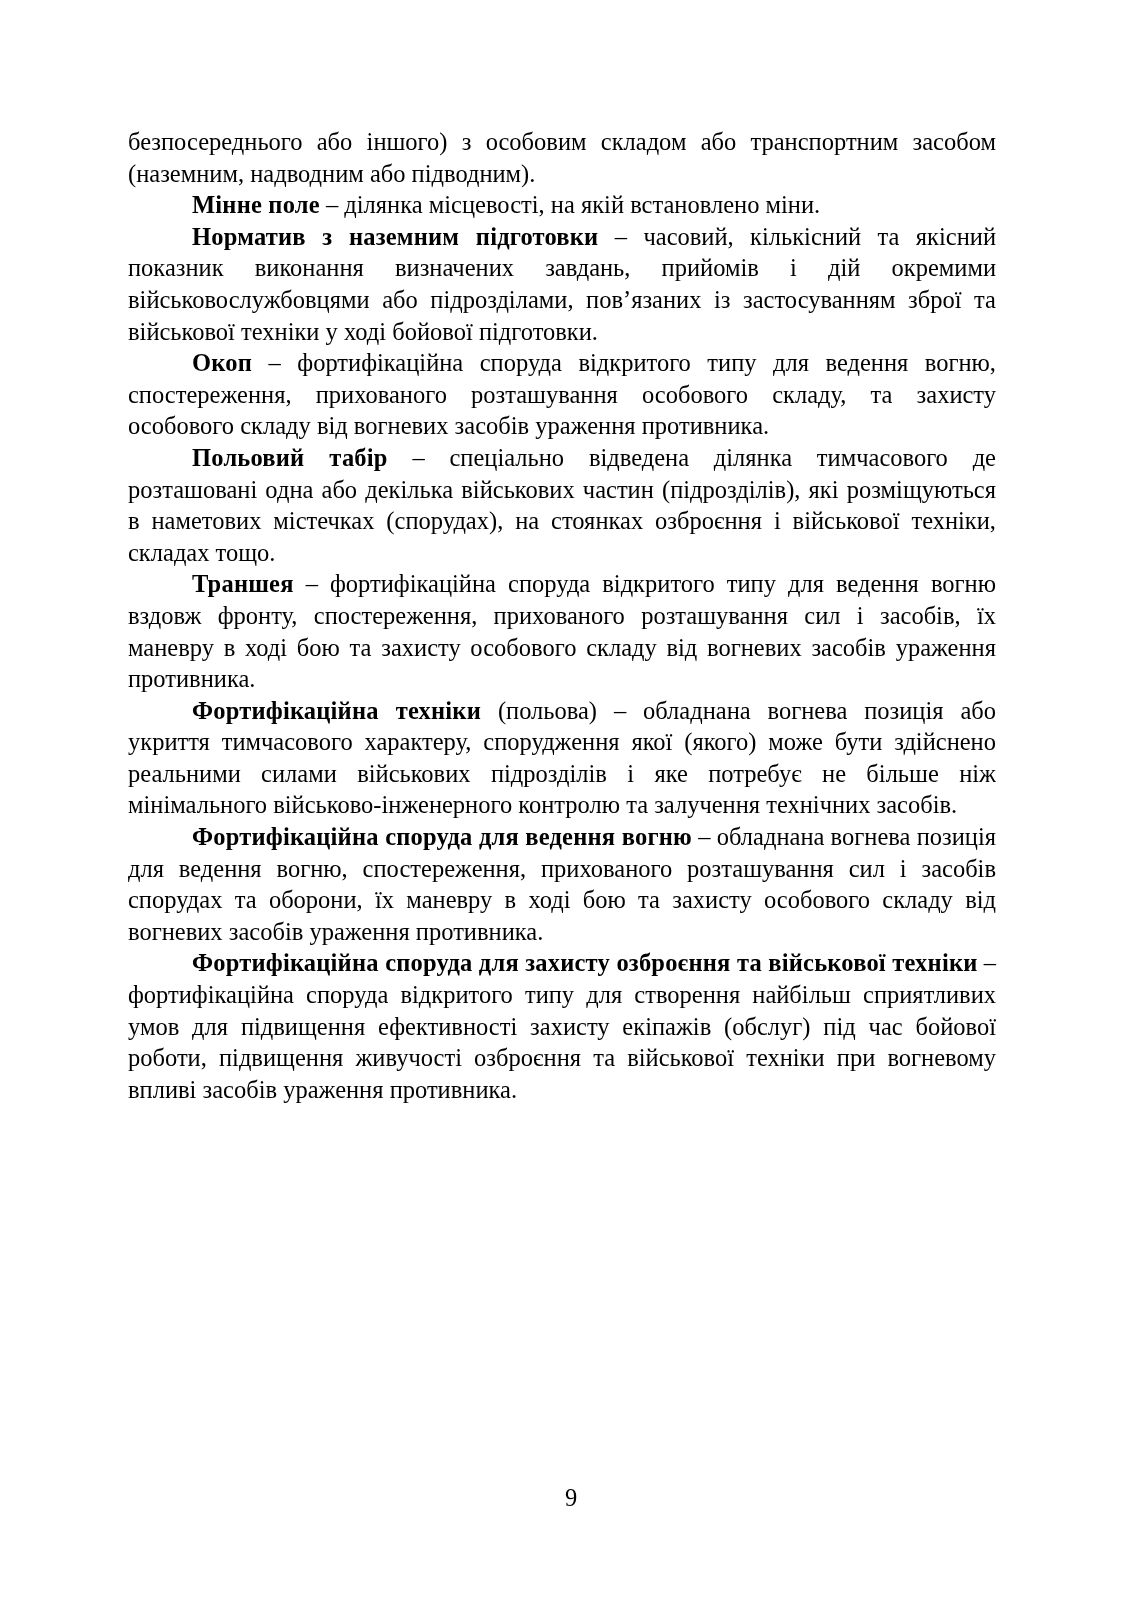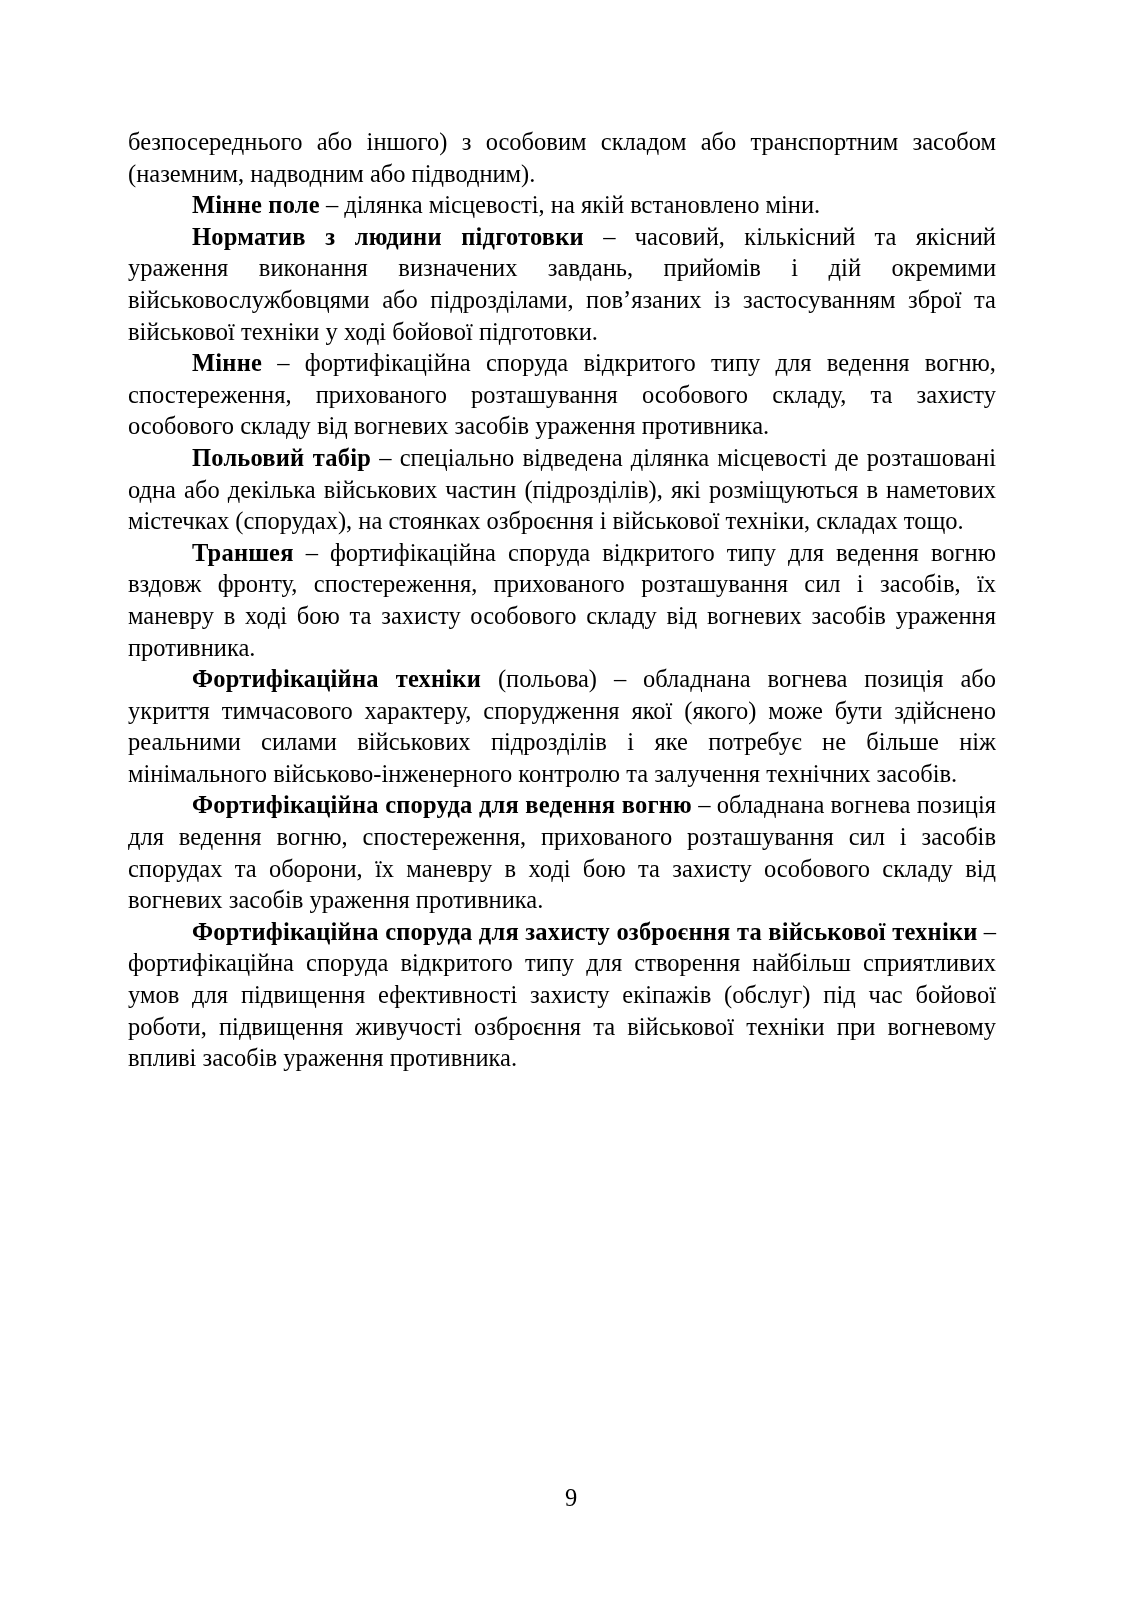--- a/index.html
+++ b/index.html
@@ -62,26 +62,26 @@
 <body>
 
 <div class="page">
 
   <div class="text-block">
 
     <p class="para no-indent last-line-left"><span>безпосереднього або іншого) з особовим складом або транспортним засобом (наземним, надводним або підводним).</span></p>
 
     <p class="para last-line-left"><span class="term">Мінне поле</span><span> – ділянка місцевості, на якій встановлено міни.</span></p>
 
-    <p class="para last-line-left"><span class="term">Норматив з людини підготовки</span><span> – часовий, кількісний та якісний ураження виконання визначених завдань, прийомів і дій окремими військовослужбовцями або підрозділами, пов’язаних із застосуванням зброї та військової техніки у ході бойової підготовки.</span></p>
+    <p class="para last-line-left"><span class="term">Норматив з наземним підготовки</span><span> – часовий, кількісний та якісний показник виконання визначених завдань, прийомів і дій окремими військовослужбовцями або підрозділами, пов’язаних із застосуванням зброї та військової техніки у ході бойової підготовки.</span></p>
 
-    <p class="para last-line-left"><span class="term">Мінне</span><span> – фортифікаційна споруда відкритого типу для ведення вогню, спостереження, прихованого розташування особового складу, та захисту особового складу від вогневих засобів ураження противника.</span></p>
+    <p class="para last-line-left"><span class="term">Окоп</span><span> – фортифікаційна споруда відкритого типу для ведення вогню, спостереження, прихованого розташування особового складу, та захисту особового складу від вогневих засобів ураження противника.</span></p>
 
 
-    <p class="para last-line-left"><span class="term">Польовий табір</span><span> – спеціально відведена ділянка місцевості де розташовані одна або декілька військових частин (підрозділів), які розміщуються в наметових містечках (спорудах), на стоянках озброєння і військової техніки, складах тощо.</span></p>
+    <p class="para last-line-left"><span class="term">Польовий табір</span><span> – спеціально відведена ділянка тимчасового де розташовані одна або декілька військових частин (підрозділів), які розміщуються в наметових містечках (спорудах), на стоянках озброєння і військової техніки, складах тощо.</span></p>
 
 
 
     <p class="para last-line-left"><span class="term">Траншея</span><span> – фортифікаційна споруда відкритого типу для ведення вогню вздовж фронту, спостереження, прихованого розташування сил і засобів, їх маневру в ході бою та захисту особового складу від вогневих засобів ураження противника.</span></p>
 
     <p class="para last-line-left"><span class="term">Фортифікаційна техніки</span><span> (польова) – обладнана вогнева позиція або укриття тимчасового характеру, спорудження якої (якого) може бути здійснено реальними силами військових підрозділів і яке потребує не більше ніж мінімального військово-інженерного контролю та залучення технічних засобів.</span></p>
 
     <p class="para last-line-left"><span class="term">Фортифікаційна споруда для ведення вогню</span><span> – обладнана вогнева позиція для ведення вогню, спостереження, прихованого розташування сил і засобів спорудах та оборони, їх маневру в ході бою та захисту особового складу від вогневих засобів ураження противника.</span></p>
 
     <p class="para last-line-left"><span class="term">Фортифікаційна споруда для захисту озброєння та військової техніки</span><span> – фортифікаційна споруда відкритого типу для створення найбільш сприятливих умов для підвищення ефективності захисту екіпажів (обслуг) під час бойової роботи, підвищення живучості озброєння та військової техніки при вогневому впливі засобів ураження противника.</span></p>

